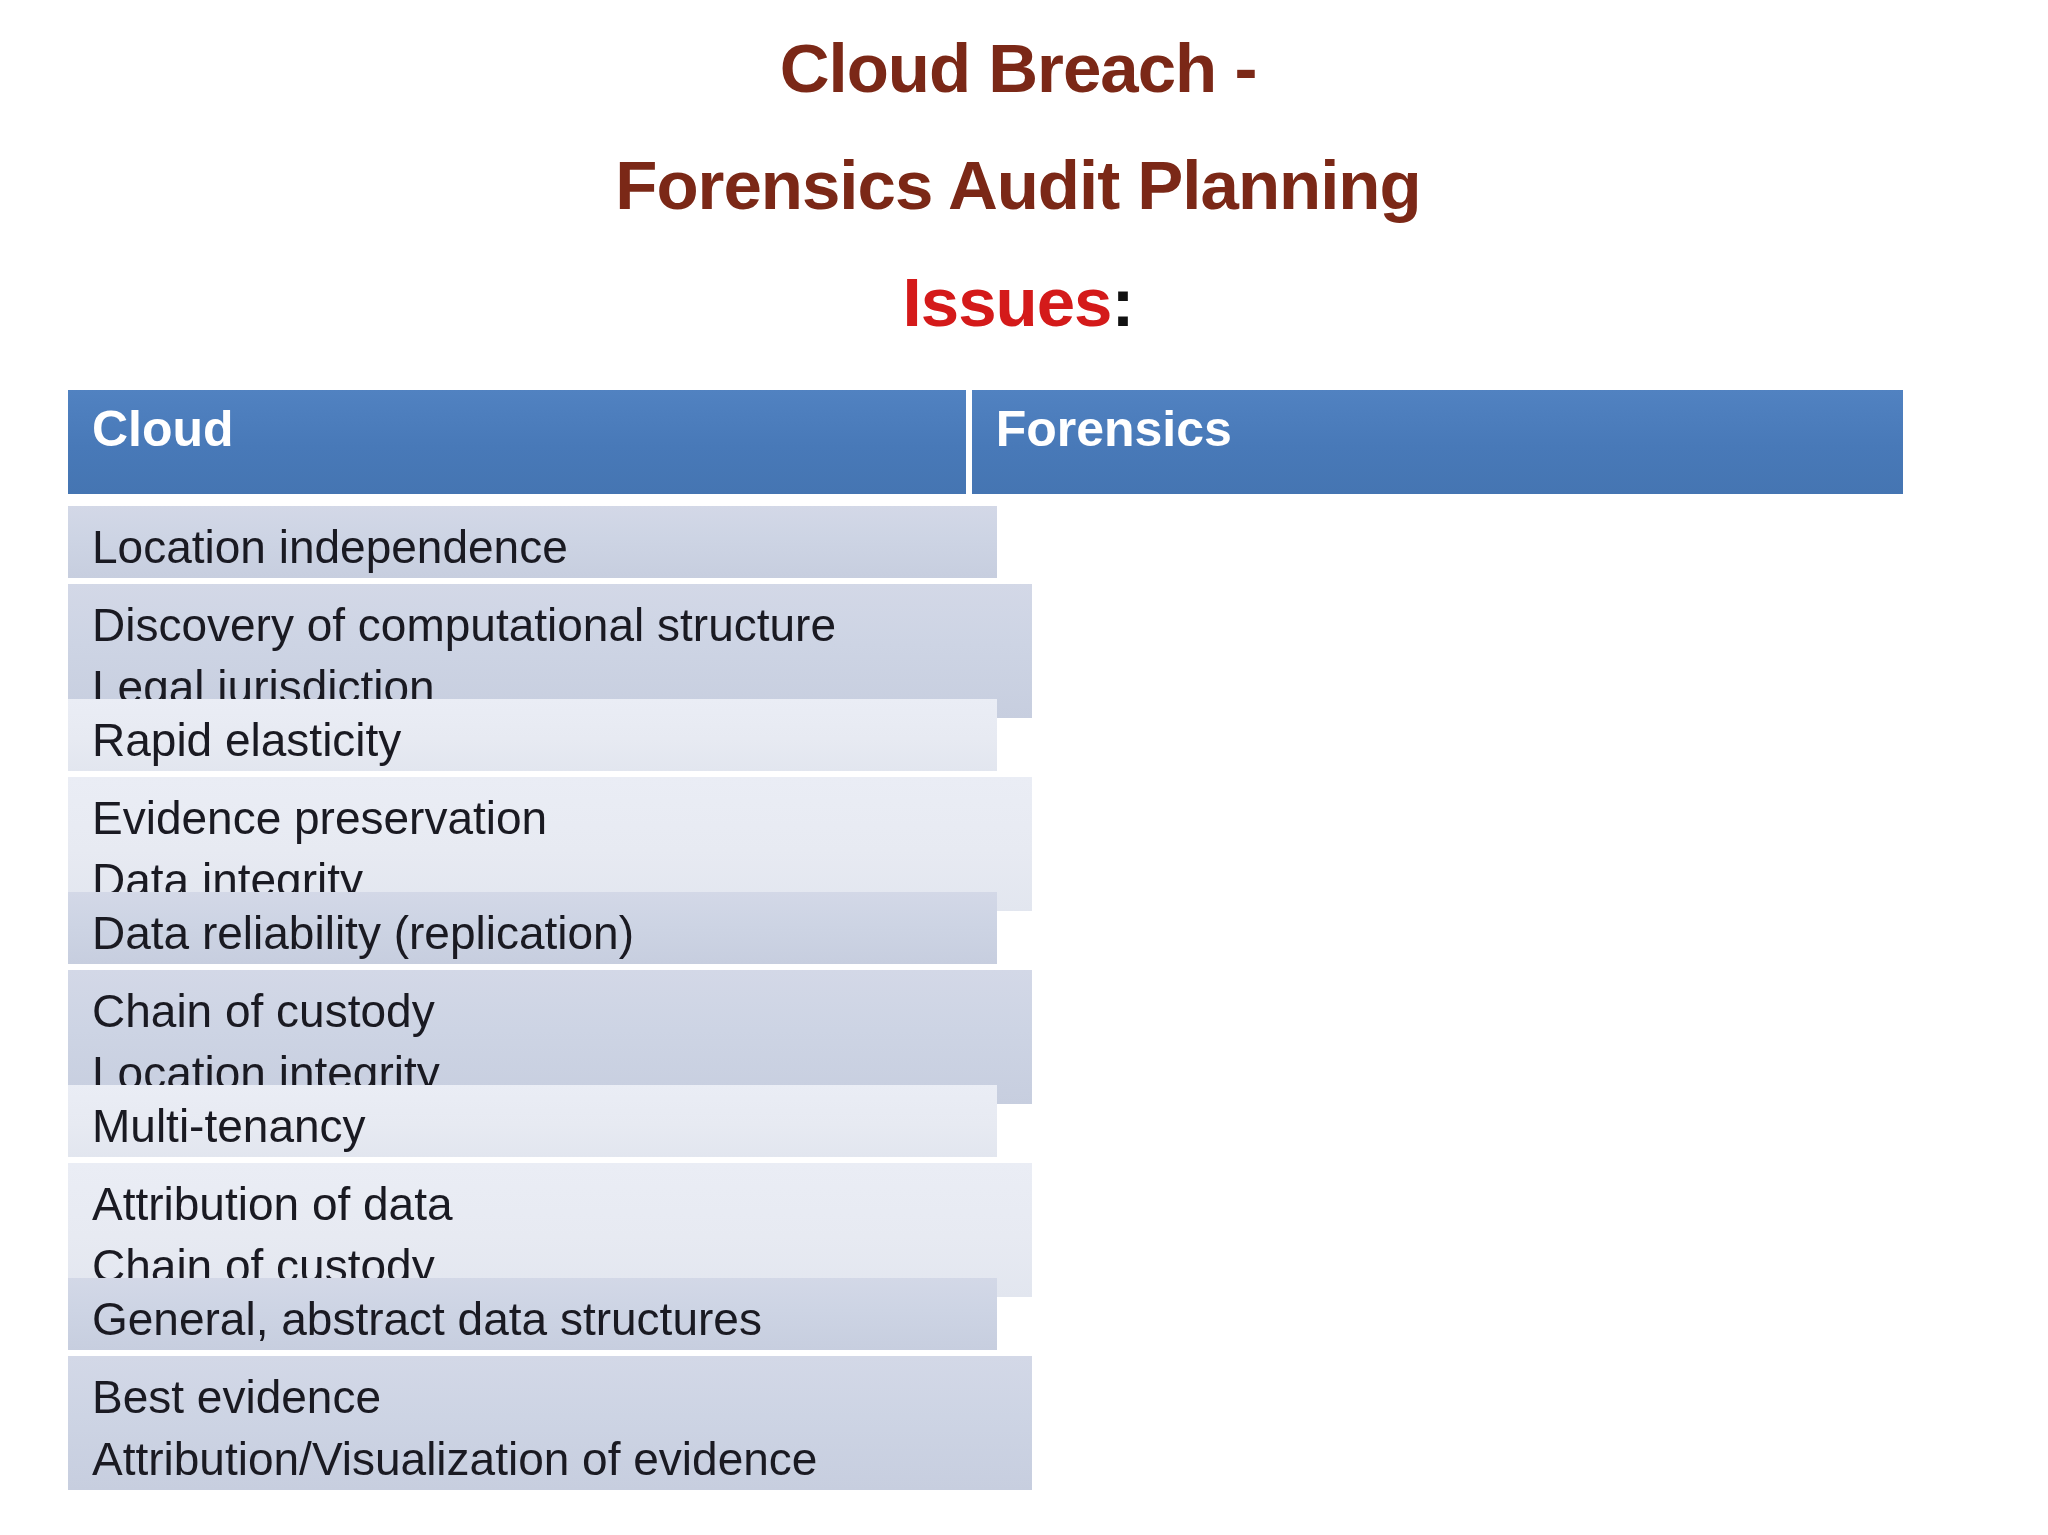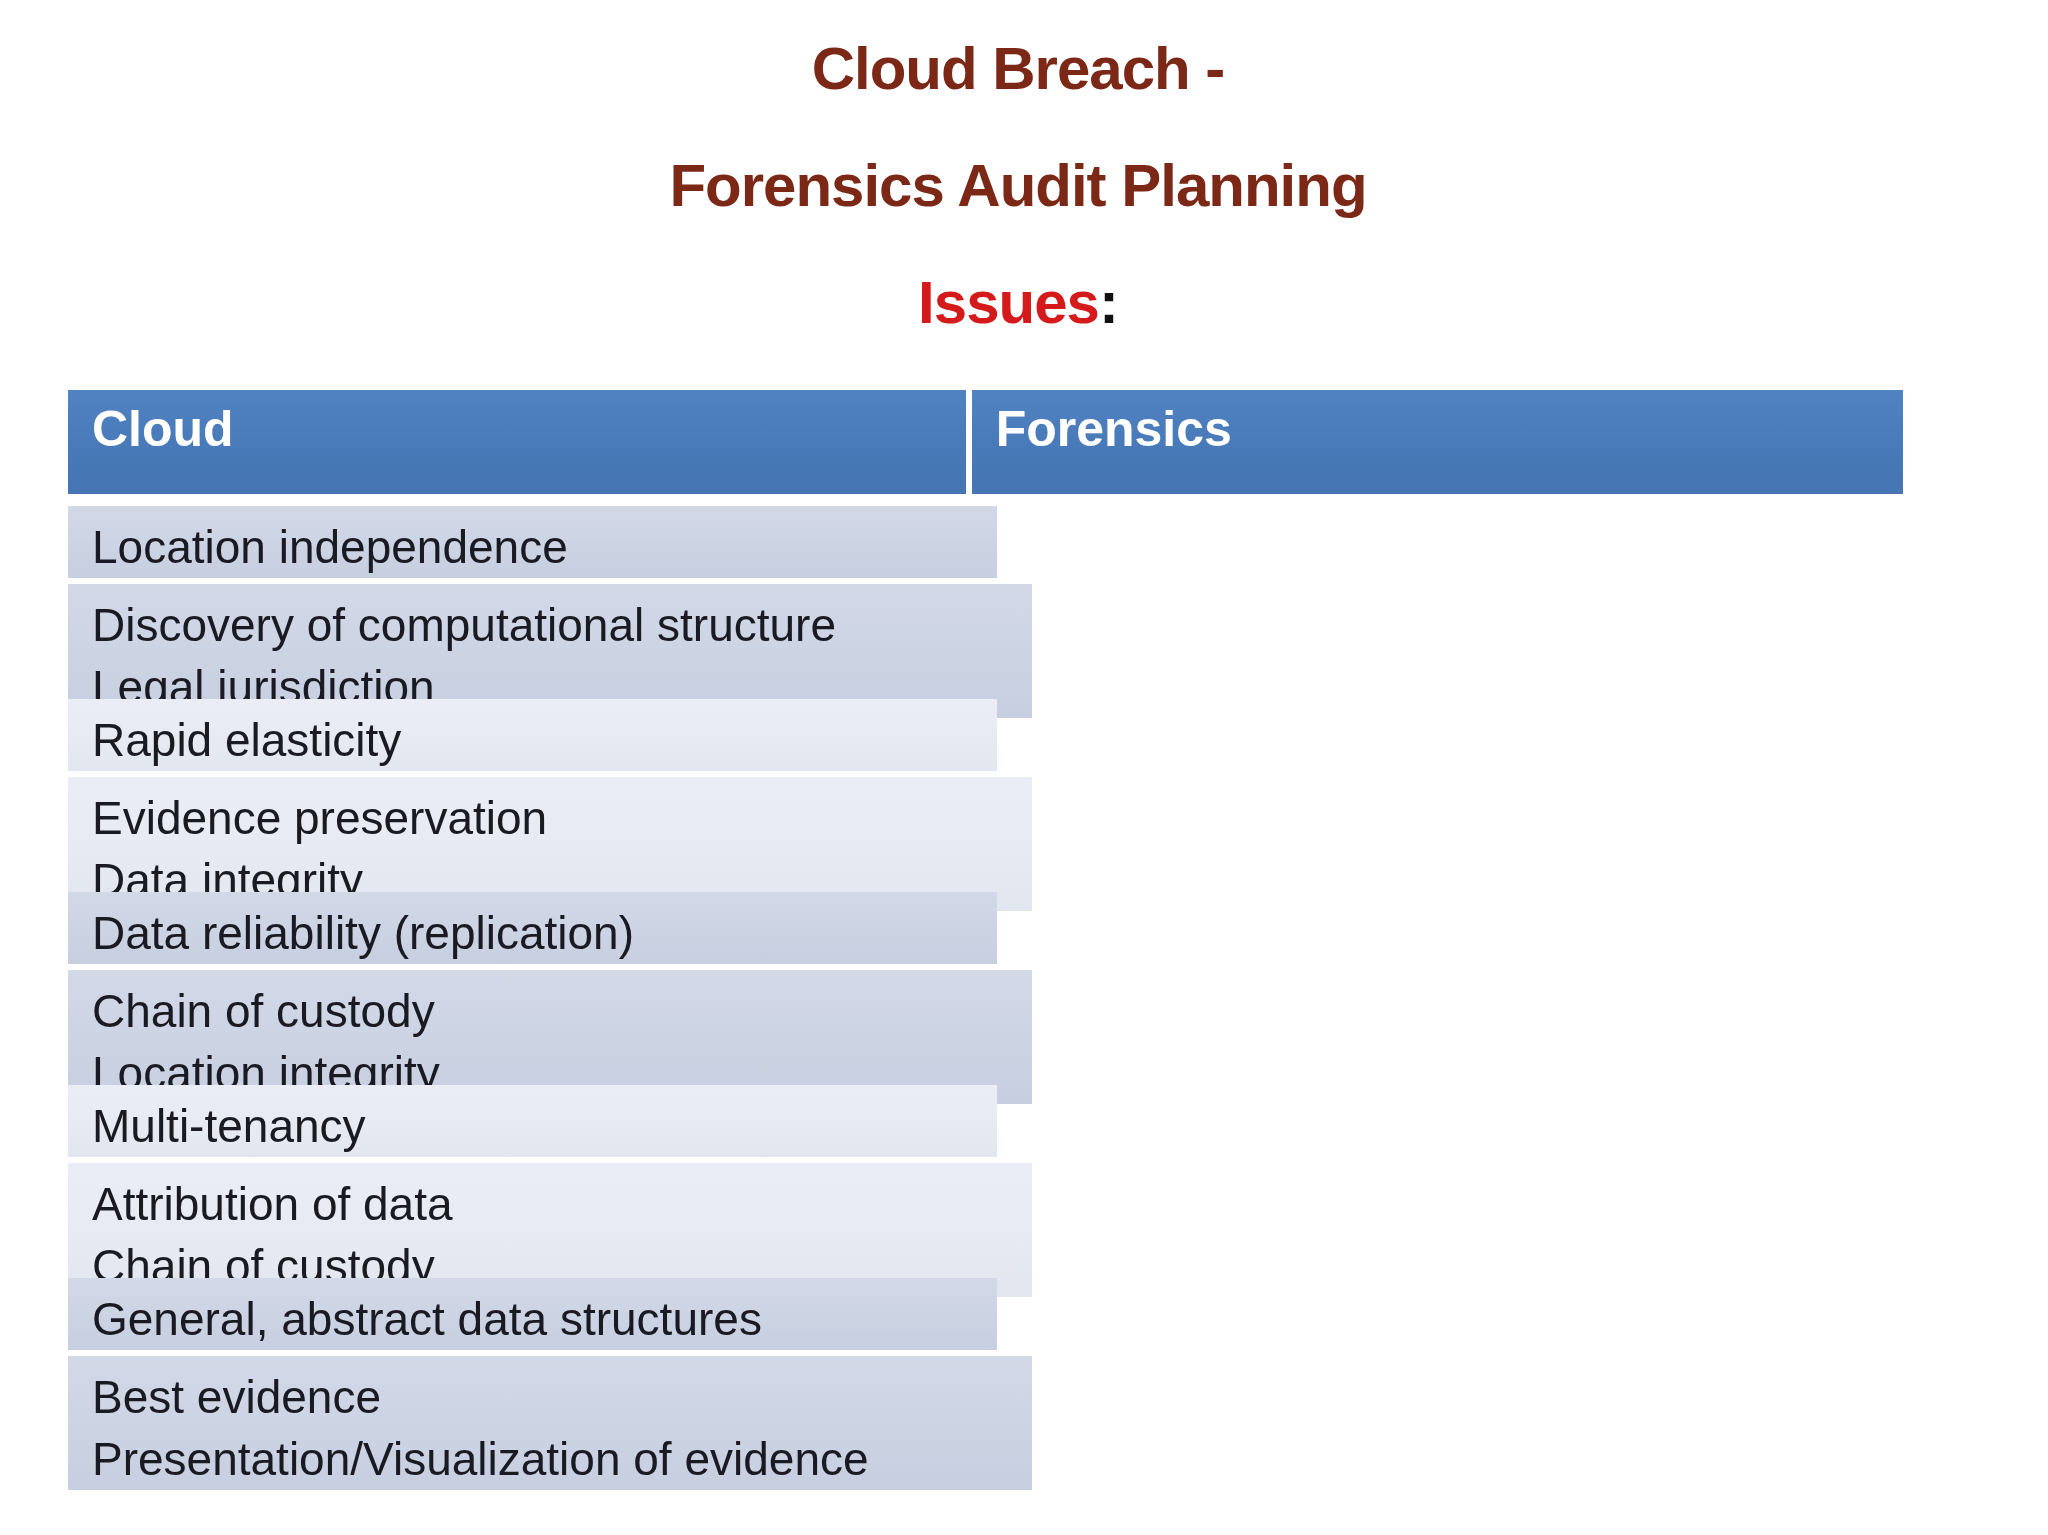--- a/index.html
+++ b/index.html
@@ -12,21 +12,21 @@
   }
 
   
   .title-block {
     position: absolute;
     top: 10px;
     left: 0;
     width: 2036px;
     text-align: center;
     font-weight: bold;
-    font-size: 60px;
+    font-size: 69px;
     line-height: 117px;
     letter-spacing: -1px;
     color: #7B2817;
   }
   .title-line { white-space: nowrap; }
   .issues-word { color: #D41A1A; text-align: center; }
   .issues-colon { color: #111111; }
 
   
   .slide-table {
@@ -124,17 +124,17 @@
       <div class="line">Chain of custody</div>
     </div>
   </div>
 
   <div class="t-row t-body-row">
     <div class="cell cell-left td band-dark">
       <div class="line">General, abstract data structures</div>
     </div>
     <div class="cell cell-right td band-dark">
       <div class="line">Best evidence</div>
-      <div class="line">Presentation/Visualization of evidence</div>
+      <div class="line">Attribution/Visualization of evidence</div>
     </div>
   </div>
 
 </div>
 
 </body></html>

